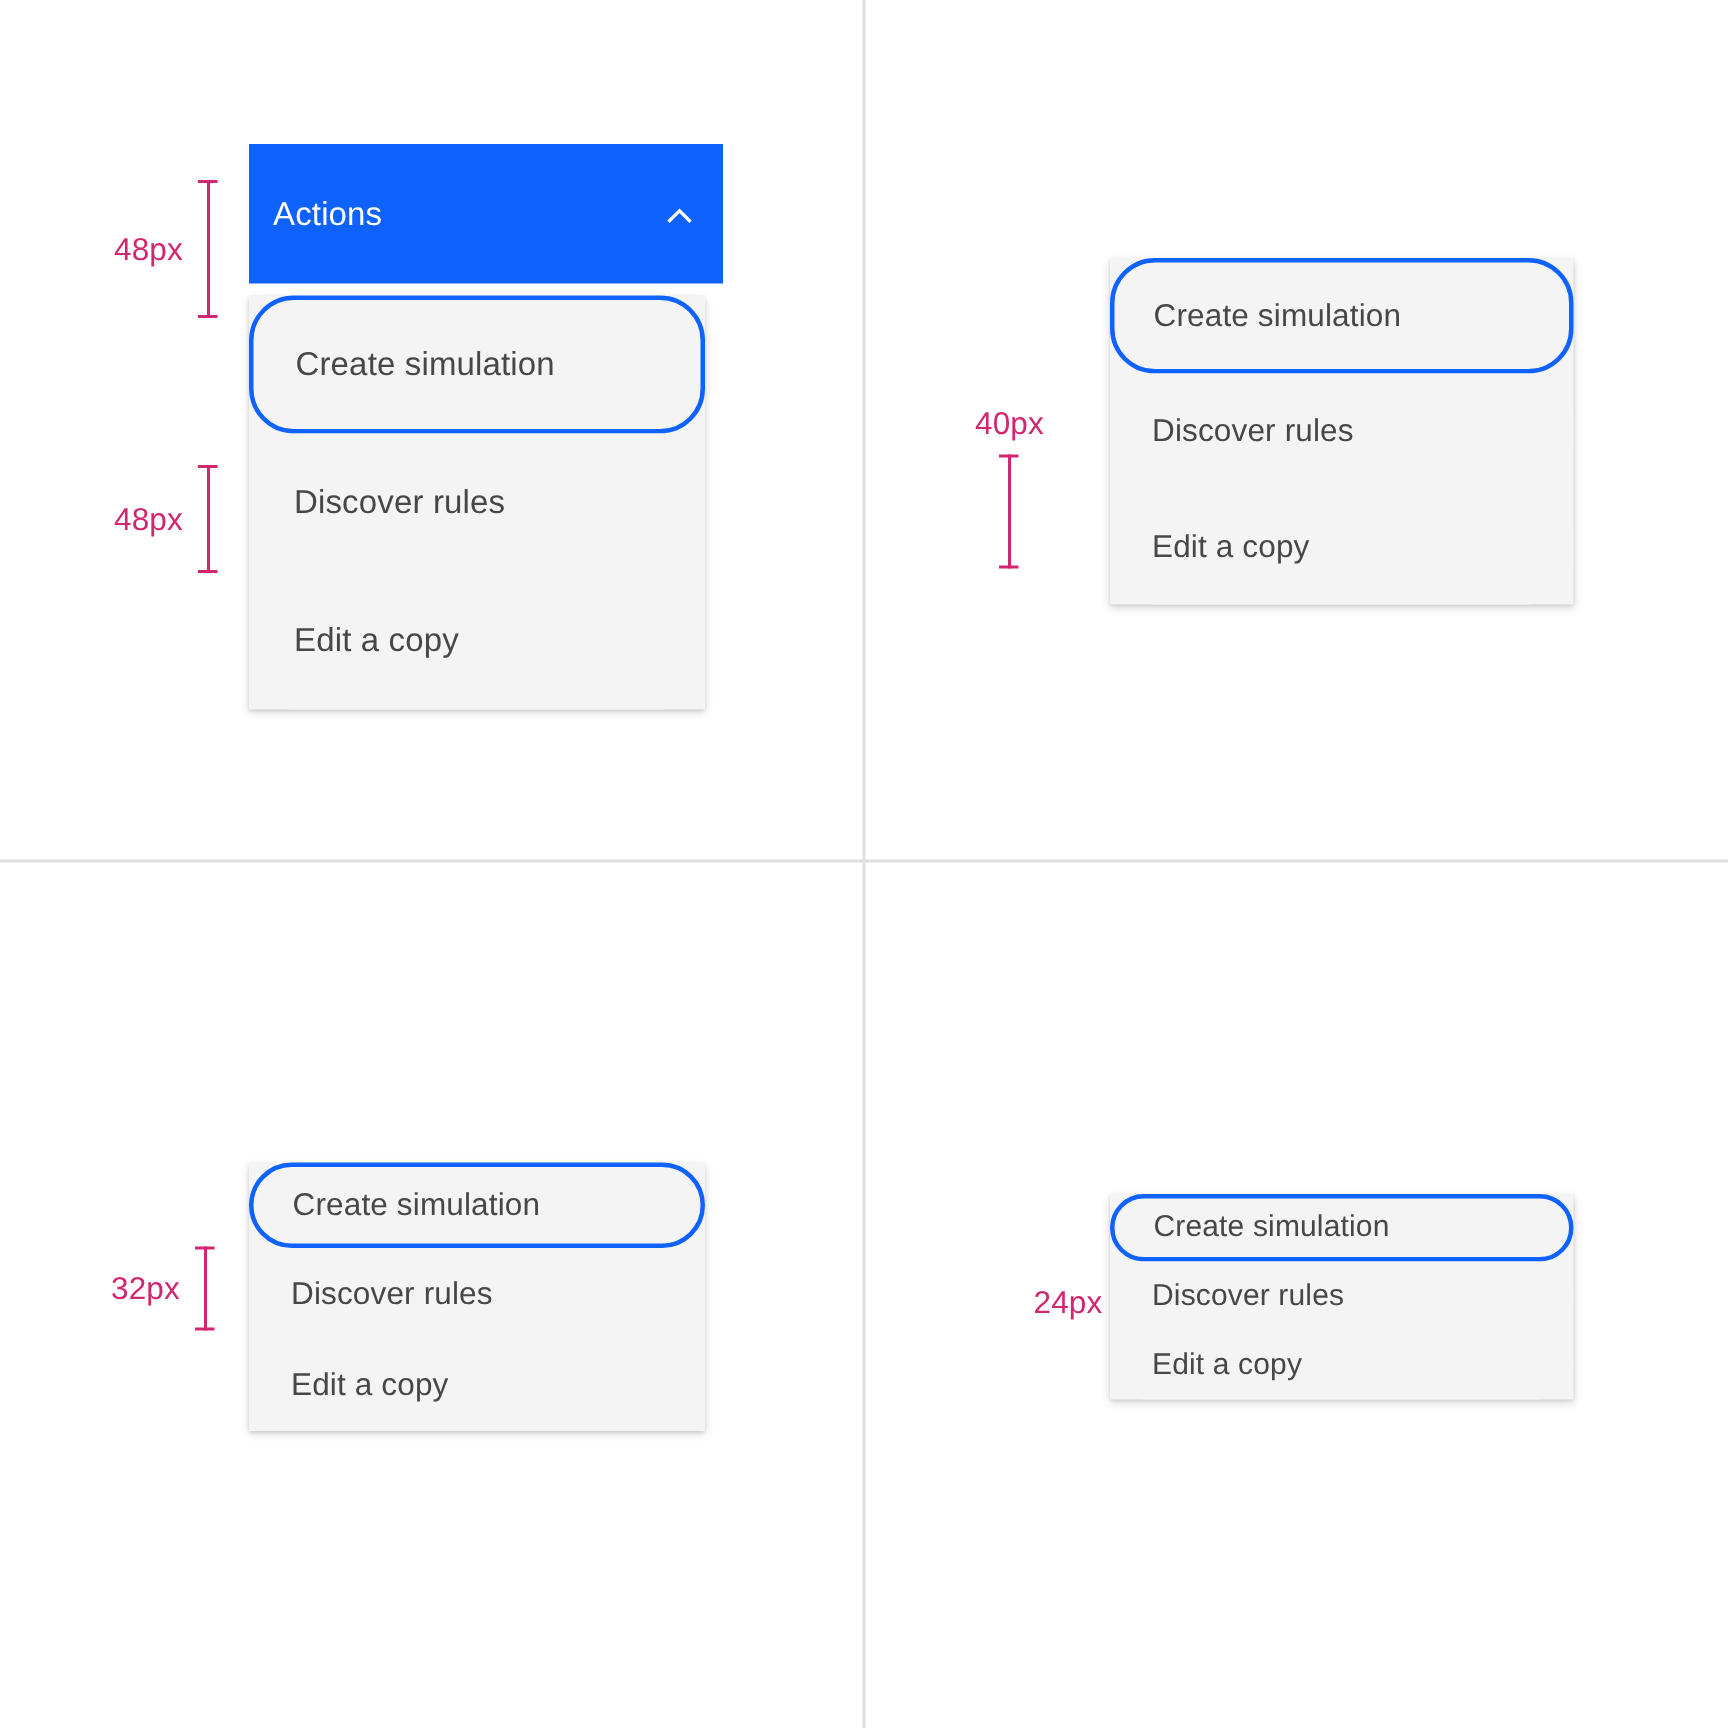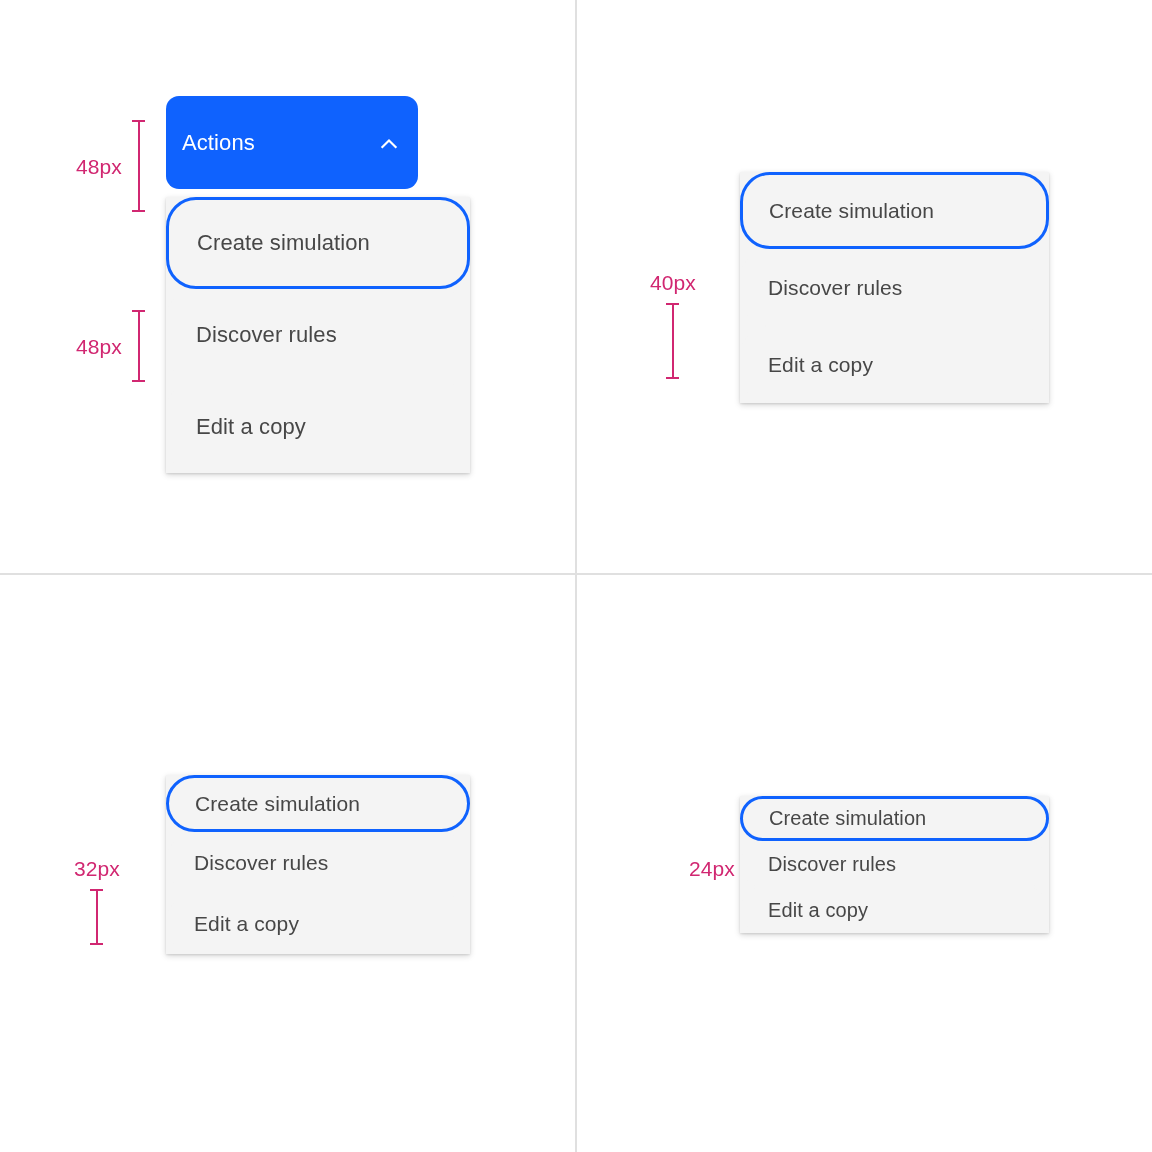--- a/index.html
+++ b/index.html
@@ -143,21 +143,21 @@
 
   <div class="measure" style="left:76px; top:310px;">
     <div class="measure-label">48px</div>
     <div class="measure-bar" style="height:72px;">
       <div class="cap top"></div>
       <div class="stem"></div>
       <div class="cap bottom"></div>
     </div>
   </div>
 
-  <div class="dropdown-trigger" style="left:166px; top:96px; width:252px; height:93px;border-radius:13px;">
+  <div class="dropdown-trigger" style="left:166px; top:96px; width:316px; height:93px;">
     <span class="trigger-label">Actions</span>
     <span>
       <svg class="chevron-icon" viewBox="0 0 32 32" fill="none" aria-hidden="true">
         <path d="M16 11 L26 21 L24.1 22.9 L16 14.8 L7.9 22.9 L6 21 Z" fill="#ffffff"></path>
       </svg>
     </span>
   </div>
 
   <div class="menu-panel size-48" style="left:166px; top:197px; width:304px;">
     <div class="menu-item focused" style="height:92px;">Create simulation</div>
@@ -173,21 +173,21 @@
       <div class="cap bottom"></div>
     </div>
   </div>
 
   <div class="menu-panel size-40" style="left:740px; top:172px; width:309px;">
     <div class="menu-item focused" style="height:77px;">Create simulation</div>
     <div class="menu-item" style="height:77px;">Discover rules</div>
     <div class="menu-item" style="height:77px;">Edit a copy</div>
   </div>
 
-  <div class="measure" style="left:74px; top:858px;flex-direction:column;">
+  <div class="measure" style="left:74px; top:831px;">
     <div class="measure-label">32px</div>
     <div class="measure-bar" style="height:56px;">
       <div class="cap top"></div>
       <div class="stem"></div>
       <div class="cap bottom"></div>
     </div>
   </div>
 
   <div class="menu-panel size-32" style="left:166px; top:775px; width:304px;">
     <div class="menu-item focused" style="height:57px;">Create simulation</div>

